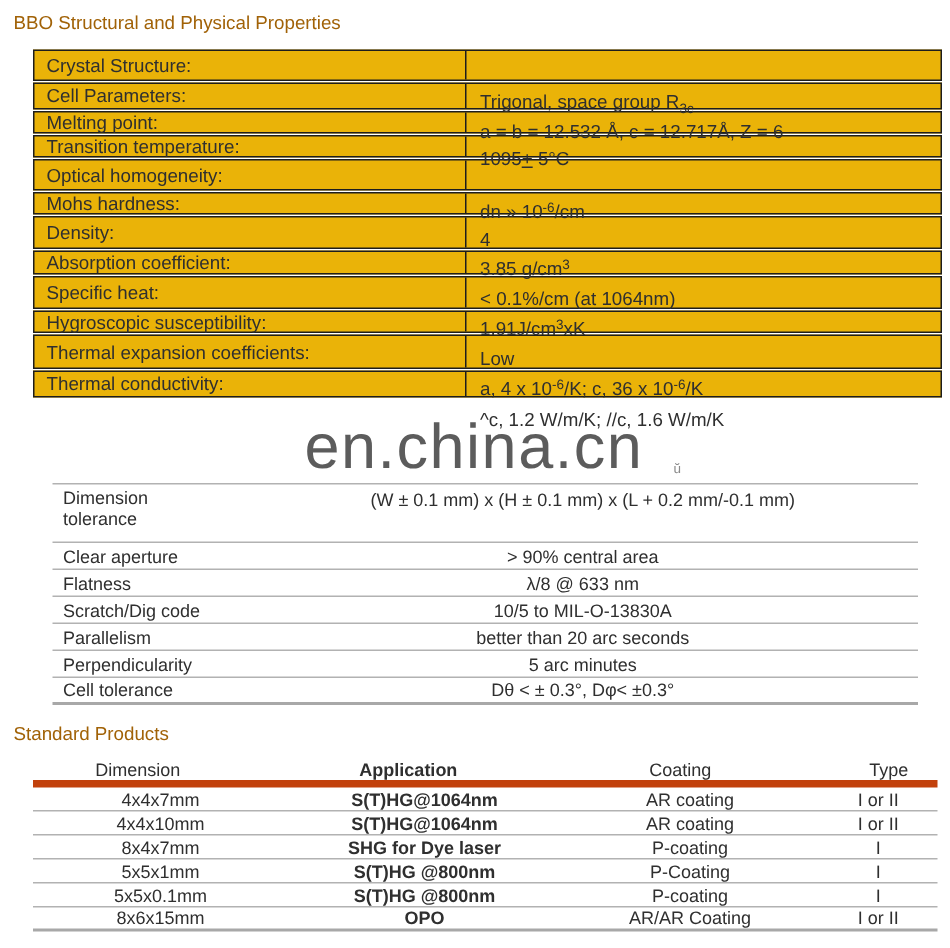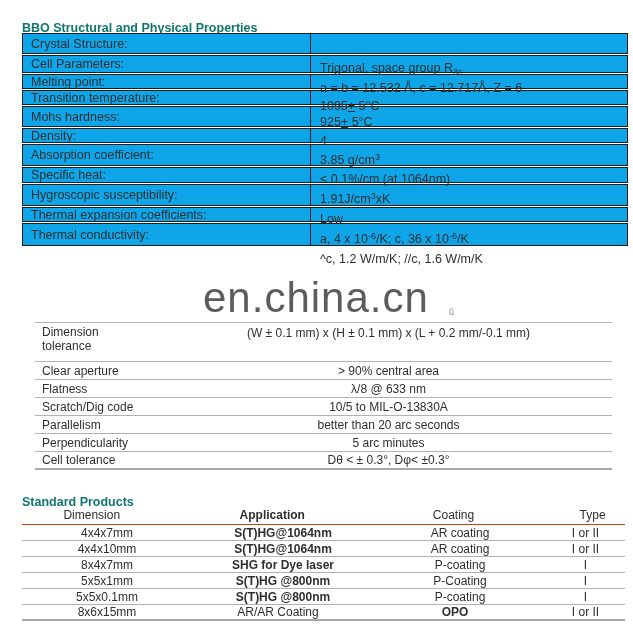--- a/index.html
+++ b/index.html
@@ -1,31 +1,31 @@
 <!DOCTYPE html>
 <html><head>
 <meta charset="utf-8">
 <style>
   html,body{margin:0;padding:0;background:#ffffff;}
   #page{
     position:relative;width:633px;height:632px;background:#fff;overflow:hidden;
     font-family:"Liberation Sans","DejaVu Sans",sans-serif;color:#2f2f2f;
   }
   .section-title{
-    position:absolute;left:5px;font-size:12.5px;font-weight:bold;color:#0f766e;
-    margin:17px;white-space:nowrap;
+    position:absolute;left:5px;font-size:12.5px;font-weight:normal;color:#a16207;
+    margin:4px;white-space:nowrap;
   }
   #title-props{top:4px;}
   #title-products{top:478px;}
 
   
   #props-table{position:absolute;left:22px;top:33px;width:606px;}
   .pt-row{
     display:flex;align-items:center;border:1.5px solid #1d1d1d;margin-bottom:1px;
-    box-sizing:border-box;font-size:12.5px;background:#0ea5e9;
+    box-sizing:border-box;font-size:12.5px;background:#eab308;
   }
   .pt-label{width:288px;align-self:stretch;display:flex;align-items:center;
     padding-left:8px;border-right:1.5px solid #1d1d1d;box-sizing:border-box;}
   .pt-value{flex:1;padding-left:9px;white-space:nowrap;margin-top:48px;}
   .pt-row:nth-child(1){height:21px}
   .pt-row:nth-child(2){height:18px}
   .pt-row:nth-child(3){height:15px}
   .pt-row:nth-child(4){height:15px}
   .pt-row:nth-child(5){height:21px}
   .pt-row:nth-child(6){height:15px}
@@ -55,21 +55,21 @@
   .st-row:first-child{height:39px;align-items:flex-start;}
   .st-row:first-child .st-value{padding-top:3px;}
   .st-row:first-child .st-label span{display:inline-block;max-width:75px;line-height:14px;padding-top:2px;}
   .st-row:last-child{border-bottom:2px solid #a8a8a8;}
   .st-label{width:130px;padding-left:7px;box-sizing:border-box;}
   .st-value{flex:1;text-align:center;}
 
   
   #products-table{position:absolute;left:22px;top:506px;width:603px;font-size:12px;}
   .prod-row{display:flex;align-items:center;height:16px;border-bottom:1px solid #b2b2b2;box-sizing:border-box;}
-  .prod-row.header{height:19px;border-bottom:1px solid #c2410c;gap:36px;}
+  .prod-row.header{height:19px;border-bottom:5px solid #c2410c;gap:36px;}
   .prod-row:last-child{border-bottom:2px solid #a8a8a8;}
   .prod-cell{text-align:center;white-space:nowrap;box-sizing:border-box;}
   .prod-cell.c0{width:170px;}
   .prod-cell.c1{width:182px;font-weight:bold;}
   .prod-cell.c2{width:172px;}
   .prod-cell.c3{width:79px;}
 </style>
 </head>
 <body>
 
@@ -85,21 +85,24 @@
       <div class="pt-row">
         <div class="pt-label">Cell Parameters:</div>
         <div class="pt-value"><span>a = b = 12.532 Å, c = 12.717Å, Z = 6</span></div>
       </div>
       <div class="pt-row">
         <div class="pt-label">Melting point:</div>
         <div class="pt-value"><span>1095</span><span class="seg-u">+</span><span> 5°C</span></div>
       </div>
       <div class="pt-row">
         <div class="pt-label">Transition temperature:</div>
-        <div class="pt-value"><span>925</span><span class="seg-u">+</span><span> 5°C</span></div>
+      </div>
+      <div class="pt-row">
+        <div class="pt-label">Optical homogeneity:</div>
+        <div class="pt-value"><span>dn » 10</span><span class="seg-sup">-6</span><span>/cm</span></div>
       </div>
       <div class="pt-row">
         <div class="pt-label">Mohs hardness:</div>
         <div class="pt-value"><span>4</span></div>
       </div>
       <div class="pt-row">
         <div class="pt-label">Density:</div>
         <div class="pt-value"><span>3.85 g/cm</span><span class="seg-sup">3</span></div>
       </div>
       <div class="pt-row">
@@ -192,19 +195,19 @@
         <div class="prod-cell c3">I</div>
       </div>
       <div class="prod-row">
         <div class="prod-cell c0">5x5x0.1mm</div>
         <div class="prod-cell c1">S(T)HG @800nm</div>
         <div class="prod-cell c2">P-coating</div>
         <div class="prod-cell c3">I</div>
       </div>
       <div class="prod-row">
         <div class="prod-cell c0">8x6x15mm</div>
+        <div class="prod-cell c1">OPO</div>
         <div class="prod-cell c2">AR/AR Coating</div>
-        <div class="prod-cell c1">OPO</div>
         <div class="prod-cell c3">I or II</div>
       </div>
     </div>
 
 </div>
 
 </body></html>

